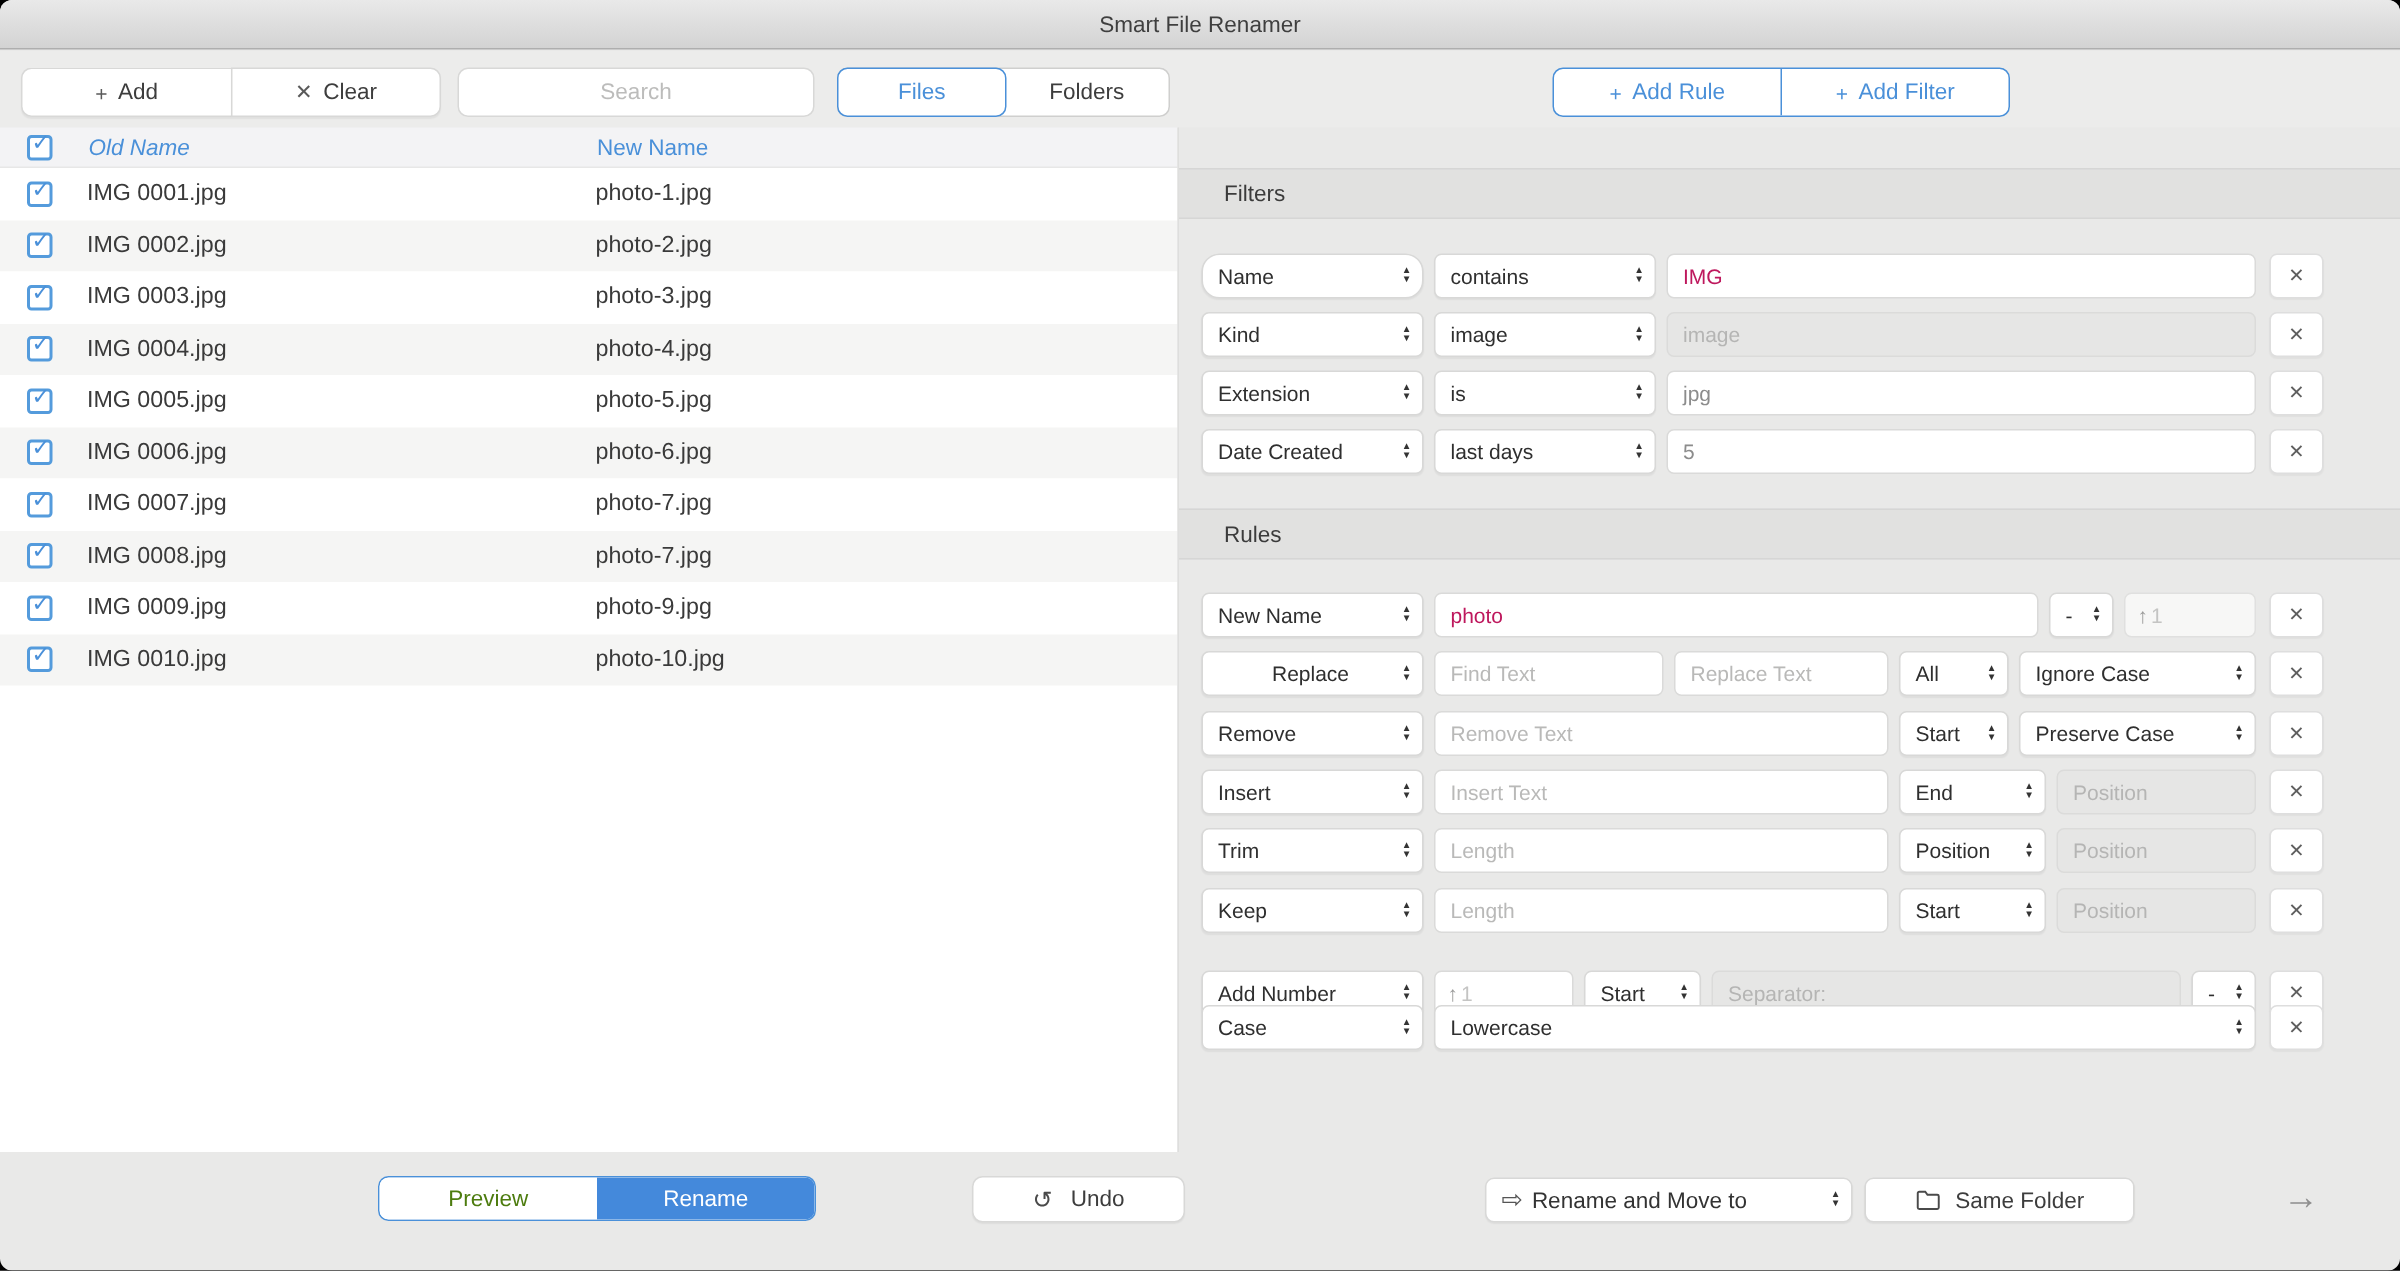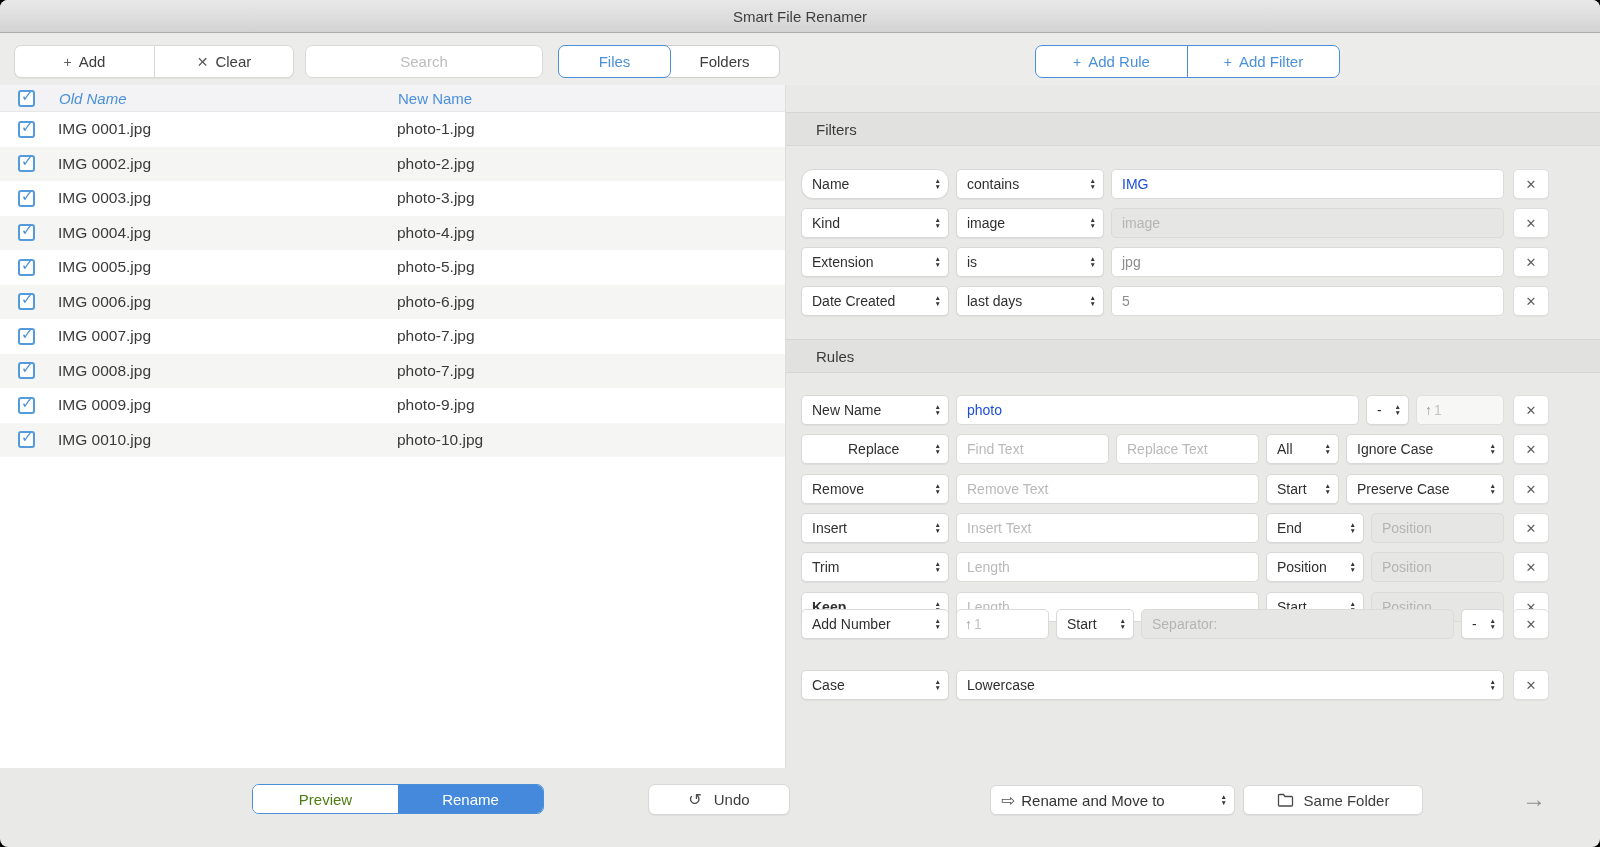--- a/index.html
+++ b/index.html
@@ -49,21 +49,21 @@
   .panel{position:absolute;left:785px;top:85px;width:815px;height:683px;background:#e9e9e8;border-left:1px solid #dededd;}
   .band{position:absolute;left:0;width:100%;height:34px;background:#e1e1e0;border-top:1px solid #d6d6d5;
     border-bottom:1px solid #d6d6d5;display:flex;align-items:center;padding-left:30px;font-size:15px;color:#3b3b3b;}
   .panel-row{position:absolute;left:0;width:100%;height:30px;}
   .cell{position:absolute;top:0;height:30px;}
   .dd{display:flex;align-items:center;background:#fff;border:1px solid #d8d8d7;border-radius:5px;
     padding:0 20px 0 10px;font-size:14px;color:#2f2f2f;box-shadow:0 1px 1px rgba(0,0,0,.05);}
   .arrows{position:absolute;right:7px;top:50%;transform:translateY(-50%);display:flex;flex-direction:column;align-items:center;color:#333;}
   .arrows i{font-style:normal;font-size:6.5px;line-height:6px;display:block;}
   .tf{display:flex;align-items:center;background:#fff;border:1px solid #dadad9;border-radius:5px;
-    padding:0 10px;font-size:14px;color:#1d4ed8;}
+    padding:0 10px;font-size:14px;color:#be185d;}
   .tf.muted{color:#8c8c8c;}
   .tf.ph{color:#b9b9b8;}
   .tf.disabled{background:#e6e6e5;border-color:#dbdbda;color:#b5b5b4;}
   .counter{display:flex;align-items:center;background:#f7f7f6;border:1px solid #e0e0df;border-radius:5px;
     padding:0 8px;font-size:14px;color:#c4c4c3;}
   .counter .up{color:#9b9b9a;font-weight:bold;margin-right:2px;font-size:14px;}
   .xbtn{display:flex;align-items:center;justify-content:center;background:#fff;border:1px solid #dedede;
     border-radius:5px;color:#5f5f5f;font-size:13px;box-shadow:0 1px 1px rgba(0,0,0,.04);}
 
   
@@ -394,40 +394,40 @@
         <span class="arrows">
             <i>▲</i>
             <i>▼</i>
           </span>
       </div>
       <div class="tf disabled cell" style="left:585px;width:133px;">Position</div>
       <div class="xbtn cell" style="left:727px;width:36px;">✕</div>
     </div>
 
     <div class="panel-row" style="top:507px;">
-      <div class="dd cell" style="left:15px;width:148px;font-weight:bold;">
+      <div class="dd cell" style="left:15px;width:148px;">
         <span>Keep</span>
         <span class="arrows">
             <i>▲</i>
             <i>▼</i>
           </span>
       </div>
       <div class="tf ph cell" style="left:170px;width:303px;">Length</div>
       <div class="dd cell" style="left:480px;width:98px;">
         <span>Start</span>
         <span class="arrows">
             <i>▲</i>
             <i>▼</i>
           </span>
       </div>
       <div class="tf disabled cell" style="left:585px;width:133px;">Position</div>
       <div class="xbtn cell" style="left:727px;width:36px;">✕</div>
     </div>
 
-    <div class="panel-row" style="top:524px;padding-left:40px;">
+    <div class="panel-row" style="top:562px;padding-left:40px;">
       <div class="dd cell" style="left:15px;width:148px;">
         <span>Add Number</span>
         <span class="arrows">
             <i>▲</i>
             <i>▼</i>
           </span>
       </div>
       <div class="counter cell" style="left:170px;width:93px;background:#fff;border-color:#dadad9;">
         <span class="up">↑</span>
         <span>1</span>

